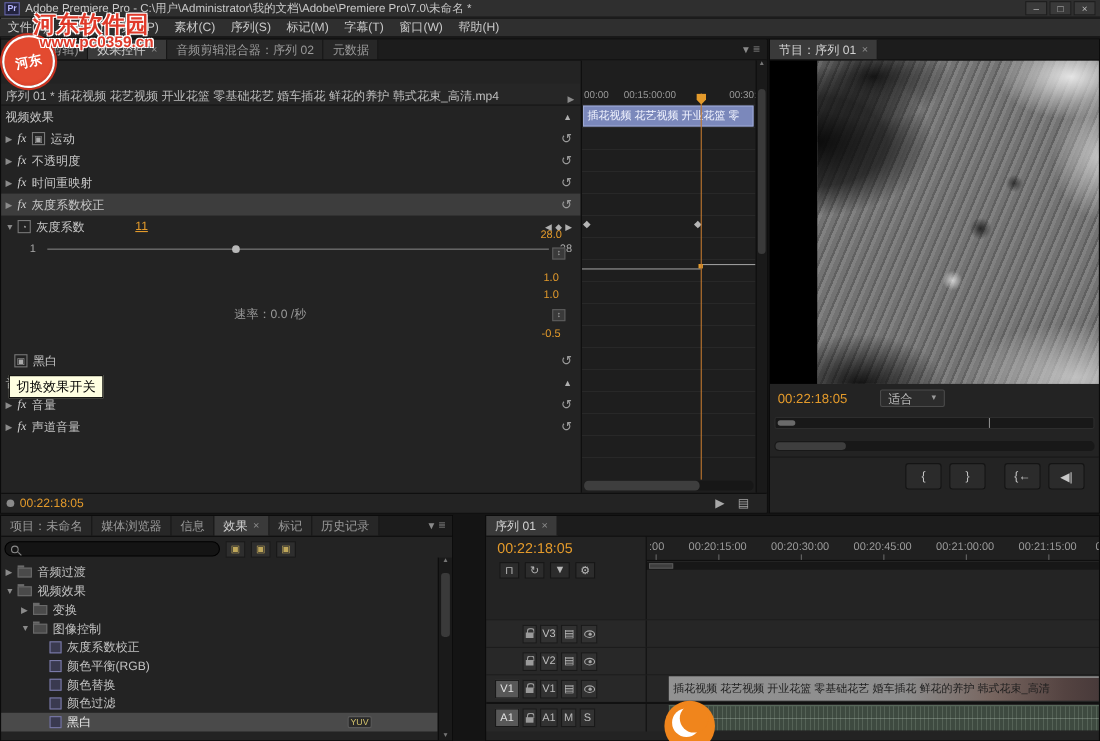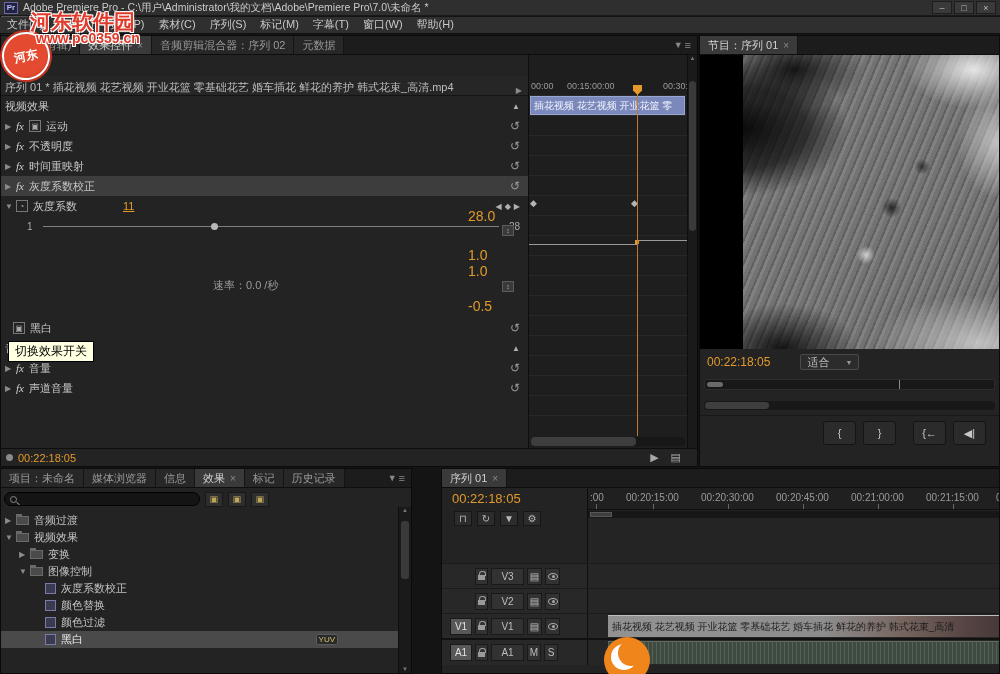--- a/index.html
+++ b/index.html
@@ -36,21 +36,21 @@
   .mini-icon{width:12px;height:12px;border:1px solid #777;color:#aaa;font-size:8px;display:flex;align-items:center;justify-content:center;margin-right:5px}
   .tw{margin-left:auto;display:flex;gap:3px;justify-content:flex-end;align-items:center;color:#9a9a9a;padding-right:4px}
   .reset{color:#9a9a9a;font-size:12px}
   .navg{font-size:8px;color:#b0b0b0}
   .oval{color:#e39a2b;text-decoration:underline;margin-left:46px}
   .srow{height:20px;display:flex;align-items:center;font-size:10px;color:#aaa;padding:0 8px 0 26px}
   .slider-track{flex:1;height:1px;background:#808080;margin:0 10px;position:relative}
   .slider-thumb{position:absolute;left:37%;top:-3px;width:7px;height:7px;border-radius:50%;background:#b8b8b8}
   .graph-region{height:82px;position:relative}
   .velocity{position:absolute;left:212px;top:42px;font-size:11px;color:#9a9a9a}
-  .gval{position:absolute;right:20px;width:40px;text-align:left;color:#e39a2b;font-size:14px}
+  .gval{position:absolute;right:7px;width:40px;text-align:center;color:#e39a2b;font-size:10px}
   .stepper{position:absolute;right:14px;width:12px;height:11px;background:#3a3a3a;border:1px solid #5c5c5c;color:#bdbdbd;font-size:7px;display:flex;align-items:center;justify-content:center}
   .ecp-kf{position:absolute;left:527px;top:0;right:10px;bottom:18px;background:#1e1e1e;border-left:1px solid #0e0e0e;overflow:hidden}
   .kf-rowlines{position:absolute;left:0;right:0;top:41px;height:322px;background:repeating-linear-gradient(to bottom,transparent 0 19px,#282828 19px 20px)}
   .kf-ruler{position:absolute;left:0;right:0;top:21px;height:20px;border-bottom:1px solid #2a2a2a;font-size:9px;color:#9a9a9a}
   .kf-ruler span{position:absolute;top:5px;white-space:nowrap}
   .kf-clipbar{position:absolute;left:1px;right:2px;top:41px;height:19px;background:#7b88bb;border:1px solid #9aa6d2;color:#f2f4ff;font-size:10px;line-height:17px;padding:0 3px;white-space:nowrap;overflow:hidden}
   .playhead{position:absolute;left:108px;top:30px;bottom:12px;width:1px;background:#c07830}
   .ph-top{position:absolute;left:104px;top:30px;width:9px;height:10px;background:#e39a2b;clip-path:polygon(0 0,100% 0,100% 55%,50% 100%,0 55%)}
   .kfd{position:absolute;top:143px;font-size:9px;color:#b5b5b5}
   .gline{position:absolute;height:1px;background:#9a9a9a}
@@ -130,21 +130,21 @@
   .tl-workarea{position:absolute;left:146px;right:0;top:23px;height:7px;background:#171717}
   .wa-handle{position:absolute;left:2px;top:1px;width:22px;height:5px;background:#3e3e3e;border:1px solid #575757}
   .tl-midstrip{position:absolute;left:146px;right:0;top:30px;height:45px;background:#242424}
   .tl-tracks{position:absolute;left:0;top:75px;right:0;bottom:0;overflow:hidden}
   .tl-row{display:flex;height:25px;border-top:1px solid #1b1b1b}
   .tl-row.audio{height:27px;border-top:2px solid #111}
   .tl-head{width:146px;flex:0 0 auto;display:flex;align-items:center;gap:3px;padding-left:8px;background:#282828;border-right:1px solid #0e0e0e}
   .tbox{height:17px;background:#323232;border:1px solid #191919;color:#bdbdbd;font-size:10px;display:flex;align-items:center;justify-content:center}
   .target{width:22px;background:#585858;color:#e2e2e2}
   .ghost{width:22px;background:transparent;border-color:transparent}
-  .lockb{width:13px}.nameb{width:33px}.styleb{width:15px}.eyeb{width:15px}.msb{width:14px}
+  .lockb{width:13px}.nameb{width:16px}.styleb{width:15px}.eyeb{width:15px}.msb{width:14px}
   .lock-shape{width:7px;height:5px;background:#9a9a9a;position:relative;margin-top:3px}
   .lock-shape:before{content:"";position:absolute;left:1px;top:-4px;width:5px;height:4px;border:1px solid #9a9a9a;border-bottom:none;border-radius:3px 3px 0 0}
   .eye{width:10px;height:7px;border:1px solid #a8a8a8;border-radius:50%;position:relative}
   .eye:after{content:"";position:absolute;left:3px;top:1px;width:3px;height:3px;background:#a8a8a8;border-radius:50%}
   .tl-content{flex:1;position:relative;background:#262626}
   .clip-v{position:absolute;left:20px;right:0;top:1px;bottom:1px;background:linear-gradient(90deg,#929292 0%,#8d8d8d 55%,#77655f 75%,#544341 92%,#483a3a 100%);border-top:1px solid #bdbdbd;color:#1d1d1d;font-size:10px;line-height:21px;padding:0 4px;white-space:nowrap;overflow:hidden}
   .clip-a{position:absolute;left:20px;right:0;top:1px;bottom:1px;background:#3e4a40;border-top:1px solid #5c6c5e;background-image:repeating-linear-gradient(90deg,rgba(205,225,205,.16) 0 1px,transparent 1px 4px),linear-gradient(to bottom,transparent 48%,rgba(220,235,220,.25) 48% 52%,transparent 52%)}
 
   
   #tooltip{position:absolute;left:8px;top:341px;background:#ffffe1;border:1px solid #000;color:#000;font-size:12px;padding:1px 6px;z-index:60;white-space:nowrap}
@@ -429,20 +429,24 @@
         <span>变换</span>
       </div>
       <div class="trow d1">
         <span class="exp">▼</span>
         <span class="bin"></span>
         <span>图像控制</span>
       </div>
       <div class="trow d2">
         <span class="fxicon"></span>
         <span>灰度系数校正</span>
+      </div>
+      <div class="trow d2">
+        <span class="fxicon"></span>
+        <span>颜色平衡(RGB)</span>
       </div>
       <div class="trow d2">
         <span class="fxicon"></span>
         <span>颜色替换</span>
       </div>
       <div class="trow d2">
         <span class="fxicon"></span>
         <span>颜色过滤</span>
       </div>
       <div class="trow d2 selrow">

